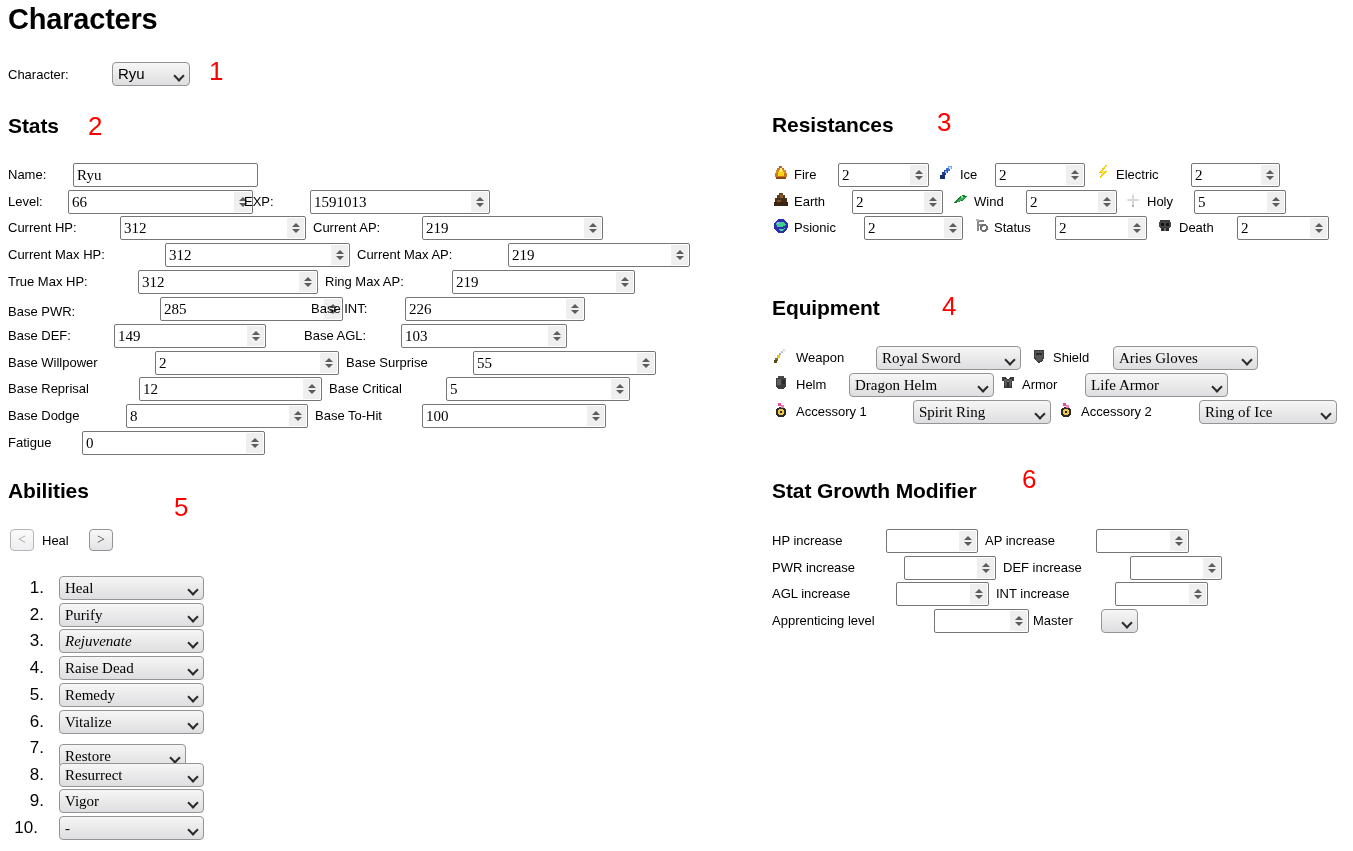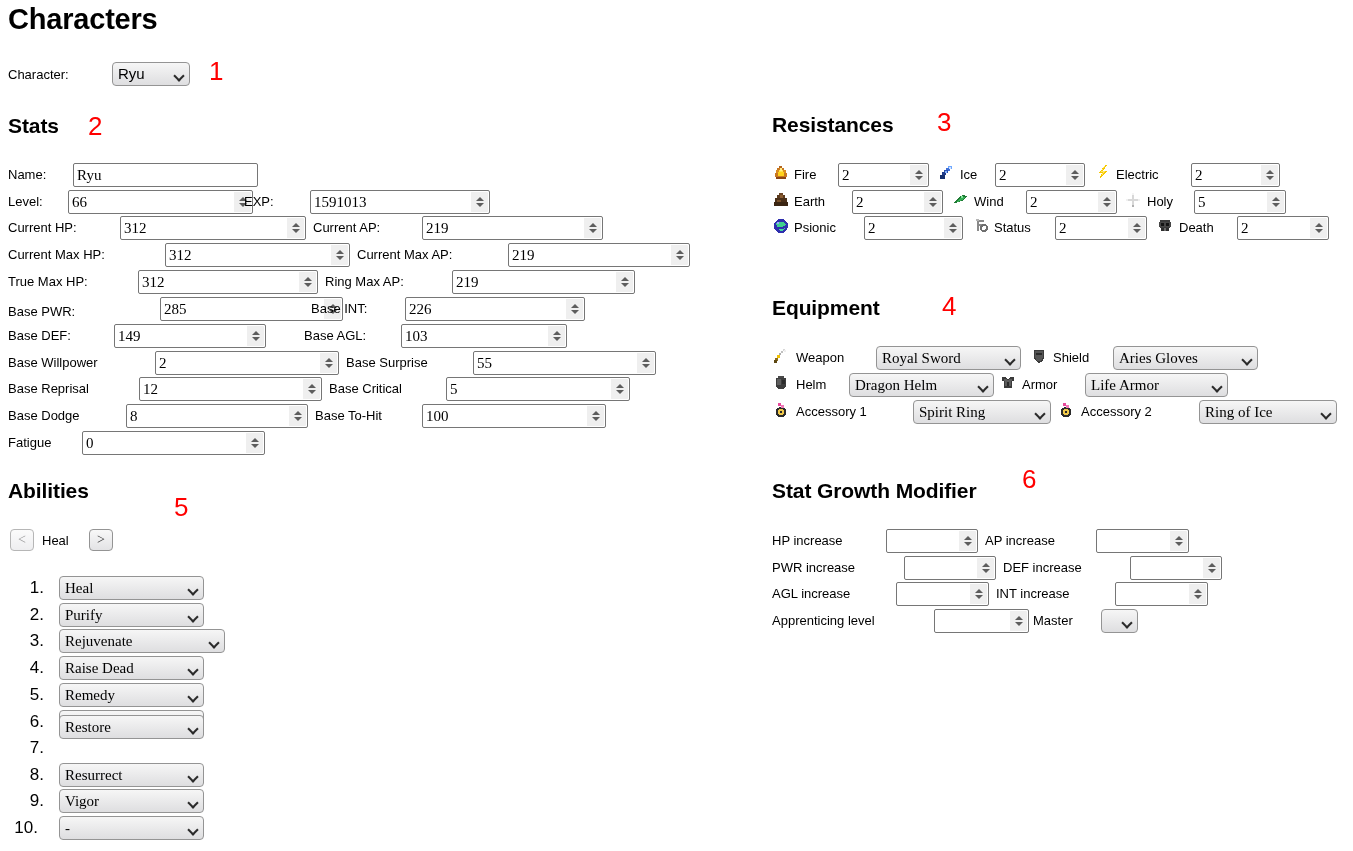--- a/index.html
+++ b/index.html
@@ -620,21 +620,21 @@
   <span class="chev"></span>
 </div>
 
 <span class="idx" style="left:10px; top:605px;">2.</span>
 <div class="sel" style="left:59px; top:603px; width:145px;">
   <span>Purify</span>
   <span class="chev"></span>
 </div>
 
 <span class="idx" style="left:10px; top:631px;">3.</span>
-<div class="sel" style="left:59px; top:629px; width:166px;">
+<div class="sel" style="left:59px; top:629px; width:145px;font-style:italic;">
   <span>Rejuvenate</span>
   <span class="chev"></span>
 </div>
 
 <span class="idx" style="left:10px; top:658px;">4.</span>
 <div class="sel" style="left:59px; top:656px; width:145px;">
   <span>Raise Dead</span>
   <span class="chev"></span>
 </div>
 
@@ -644,21 +644,21 @@
   <span class="chev"></span>
 </div>
 
 <span class="idx" style="left:10px; top:712px;">6.</span>
 <div class="sel" style="left:59px; top:710px; width:145px;">
   <span>Vitalize</span>
   <span class="chev"></span>
 </div>
 
 <span class="idx" style="left:10px; top:738px;">7.</span>
-<div class="sel" style="left:59px; top:715px; width:145px;">
+<div class="sel" style="left:59px; top:744px; width:127px;">
   <span>Restore</span>
   <span class="chev"></span>
 </div>
 
 <span class="idx" style="left:10px; top:765px;">8.</span>
 <div class="sel" style="left:59px; top:763px; width:145px;">
   <span>Resurrect</span>
   <span class="chev"></span>
 </div>
 

